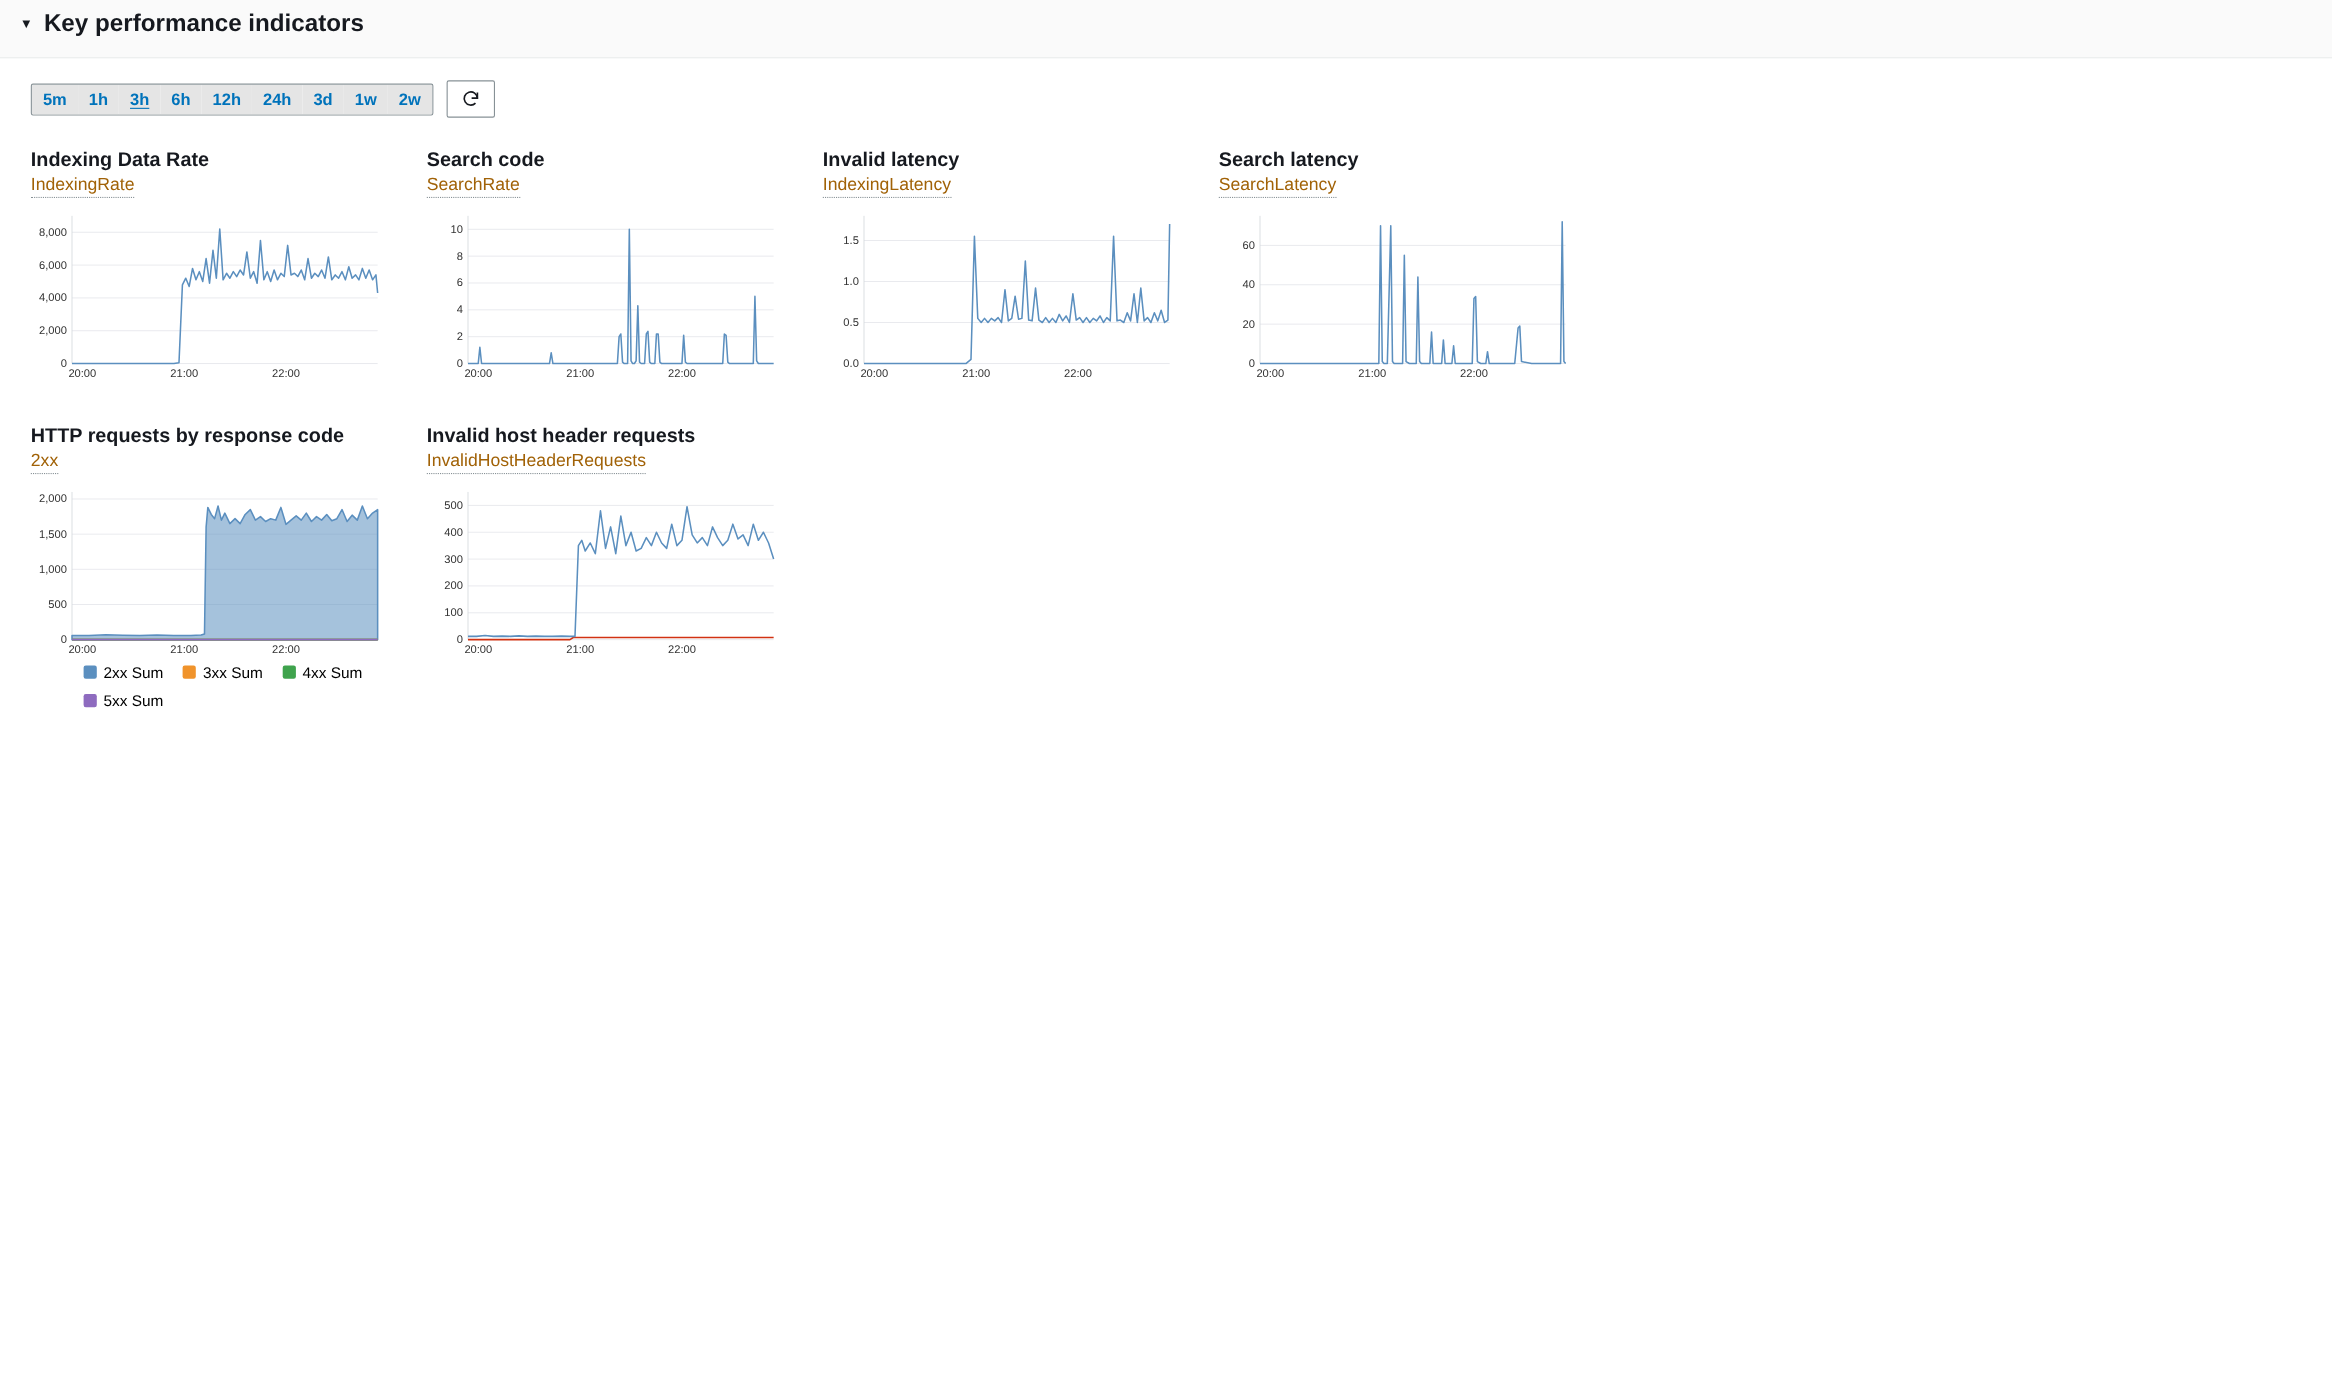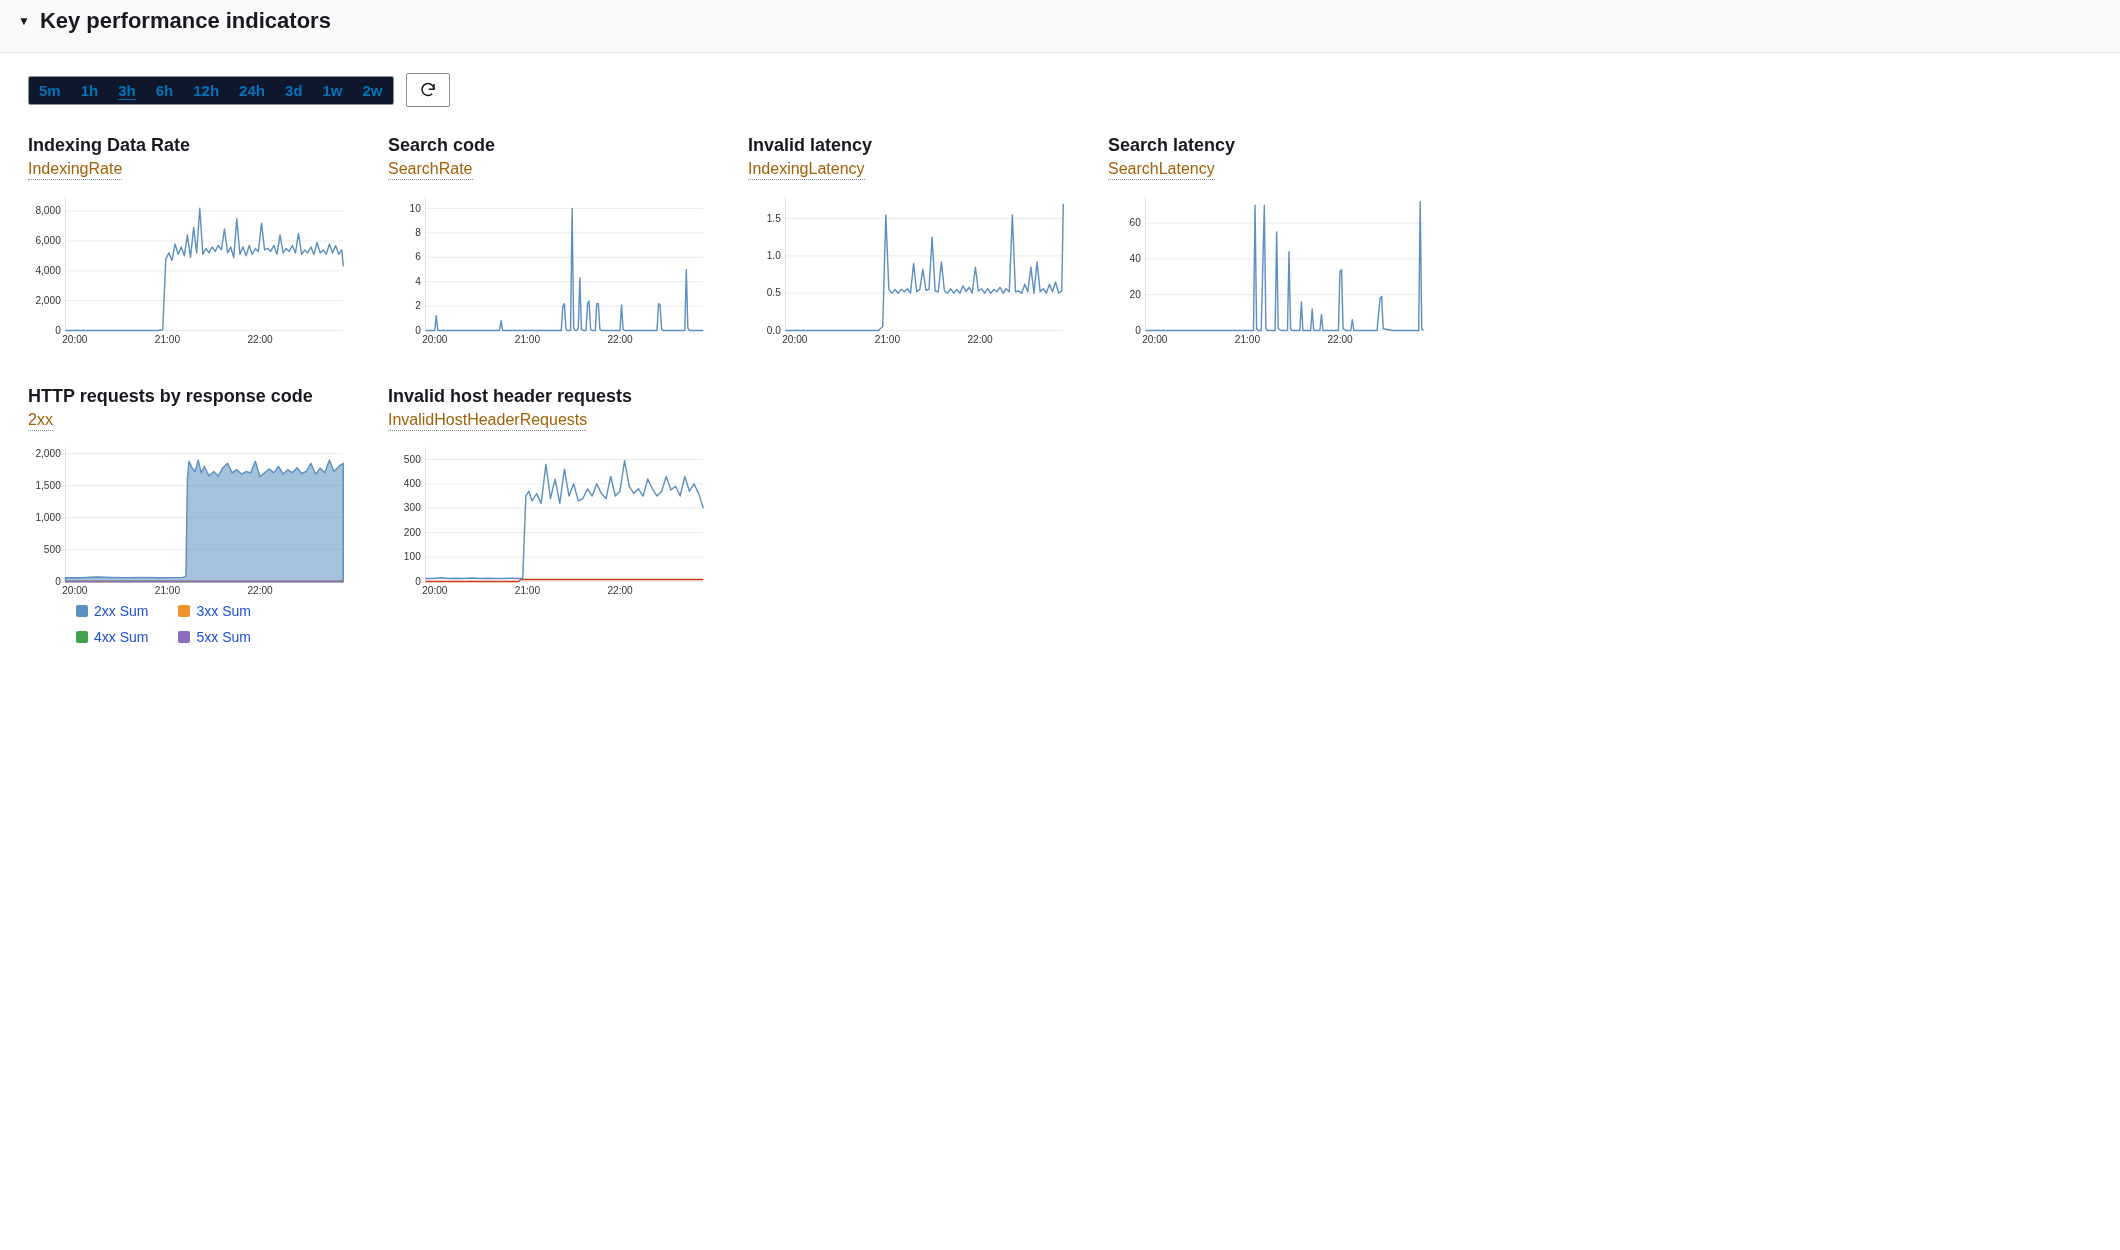--- a/index.html
+++ b/index.html
@@ -24,21 +24,21 @@
 
   .tr-label { color: #545b64; font-size: 16px; margin: 6px 0 12px; }
   .tr-row { display: flex; align-items: center; gap: 12px; margin-bottom: 28px; }
   .seg {
     display: inline-flex;
     border: 1px solid #879196;
     border-radius: 2px;
     overflow: hidden;
   }
   .seg button {
-    background: #0f172a; border: none;
+    background: #e5e5e5; border: none;
     padding: 6px 10px; font-size: 15px; font-weight: 700;
     color: #0073bb; cursor: pointer; line-height: 1;
   }
   .seg button.active { text-decoration: underline; text-underline-offset: 3px; color: #0073bb; }
   .refresh-btn {
     width: 44px; height: 34px;
     border: 1px solid #879196; border-radius: 2px;
     background: #fff; cursor: pointer;
     display: inline-flex; align-items: center; justify-content: center;
   }
@@ -60,23 +60,23 @@
     padding-bottom: 1px;
     margin-bottom: 10px;
   }
 
   .plot {
     width: 100%;
     position: relative;
   }
   .plot svg { display: block; }
   .legend {
-    display: flex; flex-wrap: wrap; gap: 10px 30px;
+    display: flex; flex-wrap: wrap; gap: 10px 18px;
     padding: 6px 0 0 48px;
-    font-size: 14px; color: #1d4ed8; align-items: flex-end;
+    font-size: 14px; color: #000000; align-items: flex-end;
   }
   .legend-item { display: inline-flex; align-items: center; gap: 6px; }
   .swatch { width: 12px; height: 12px; border-radius: 2px; display: inline-block; }
 
   .axis text { font-size: 13px; fill: #333; }
   .grid line { stroke: #e5e7eb; stroke-width: 1; }
   .border-left { stroke: #d5d9dd; stroke-width: 1; }
   .series-line { fill: none; stroke-width: 1.8; stroke-linejoin: round; }
   .series-area { stroke-width: 1.8; stroke-linejoin: round; }
 </style>

